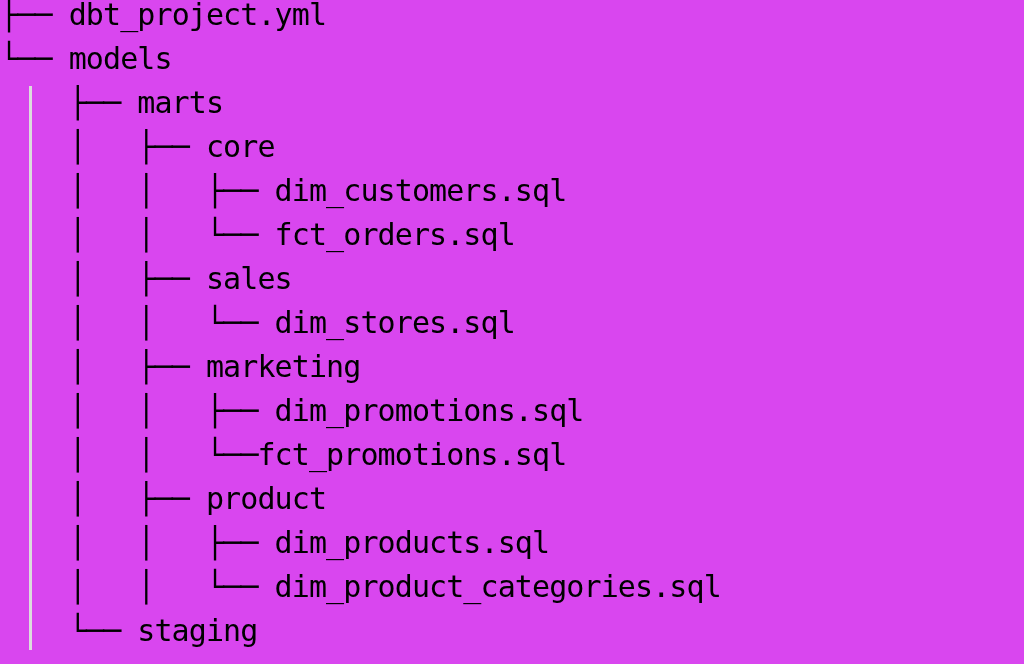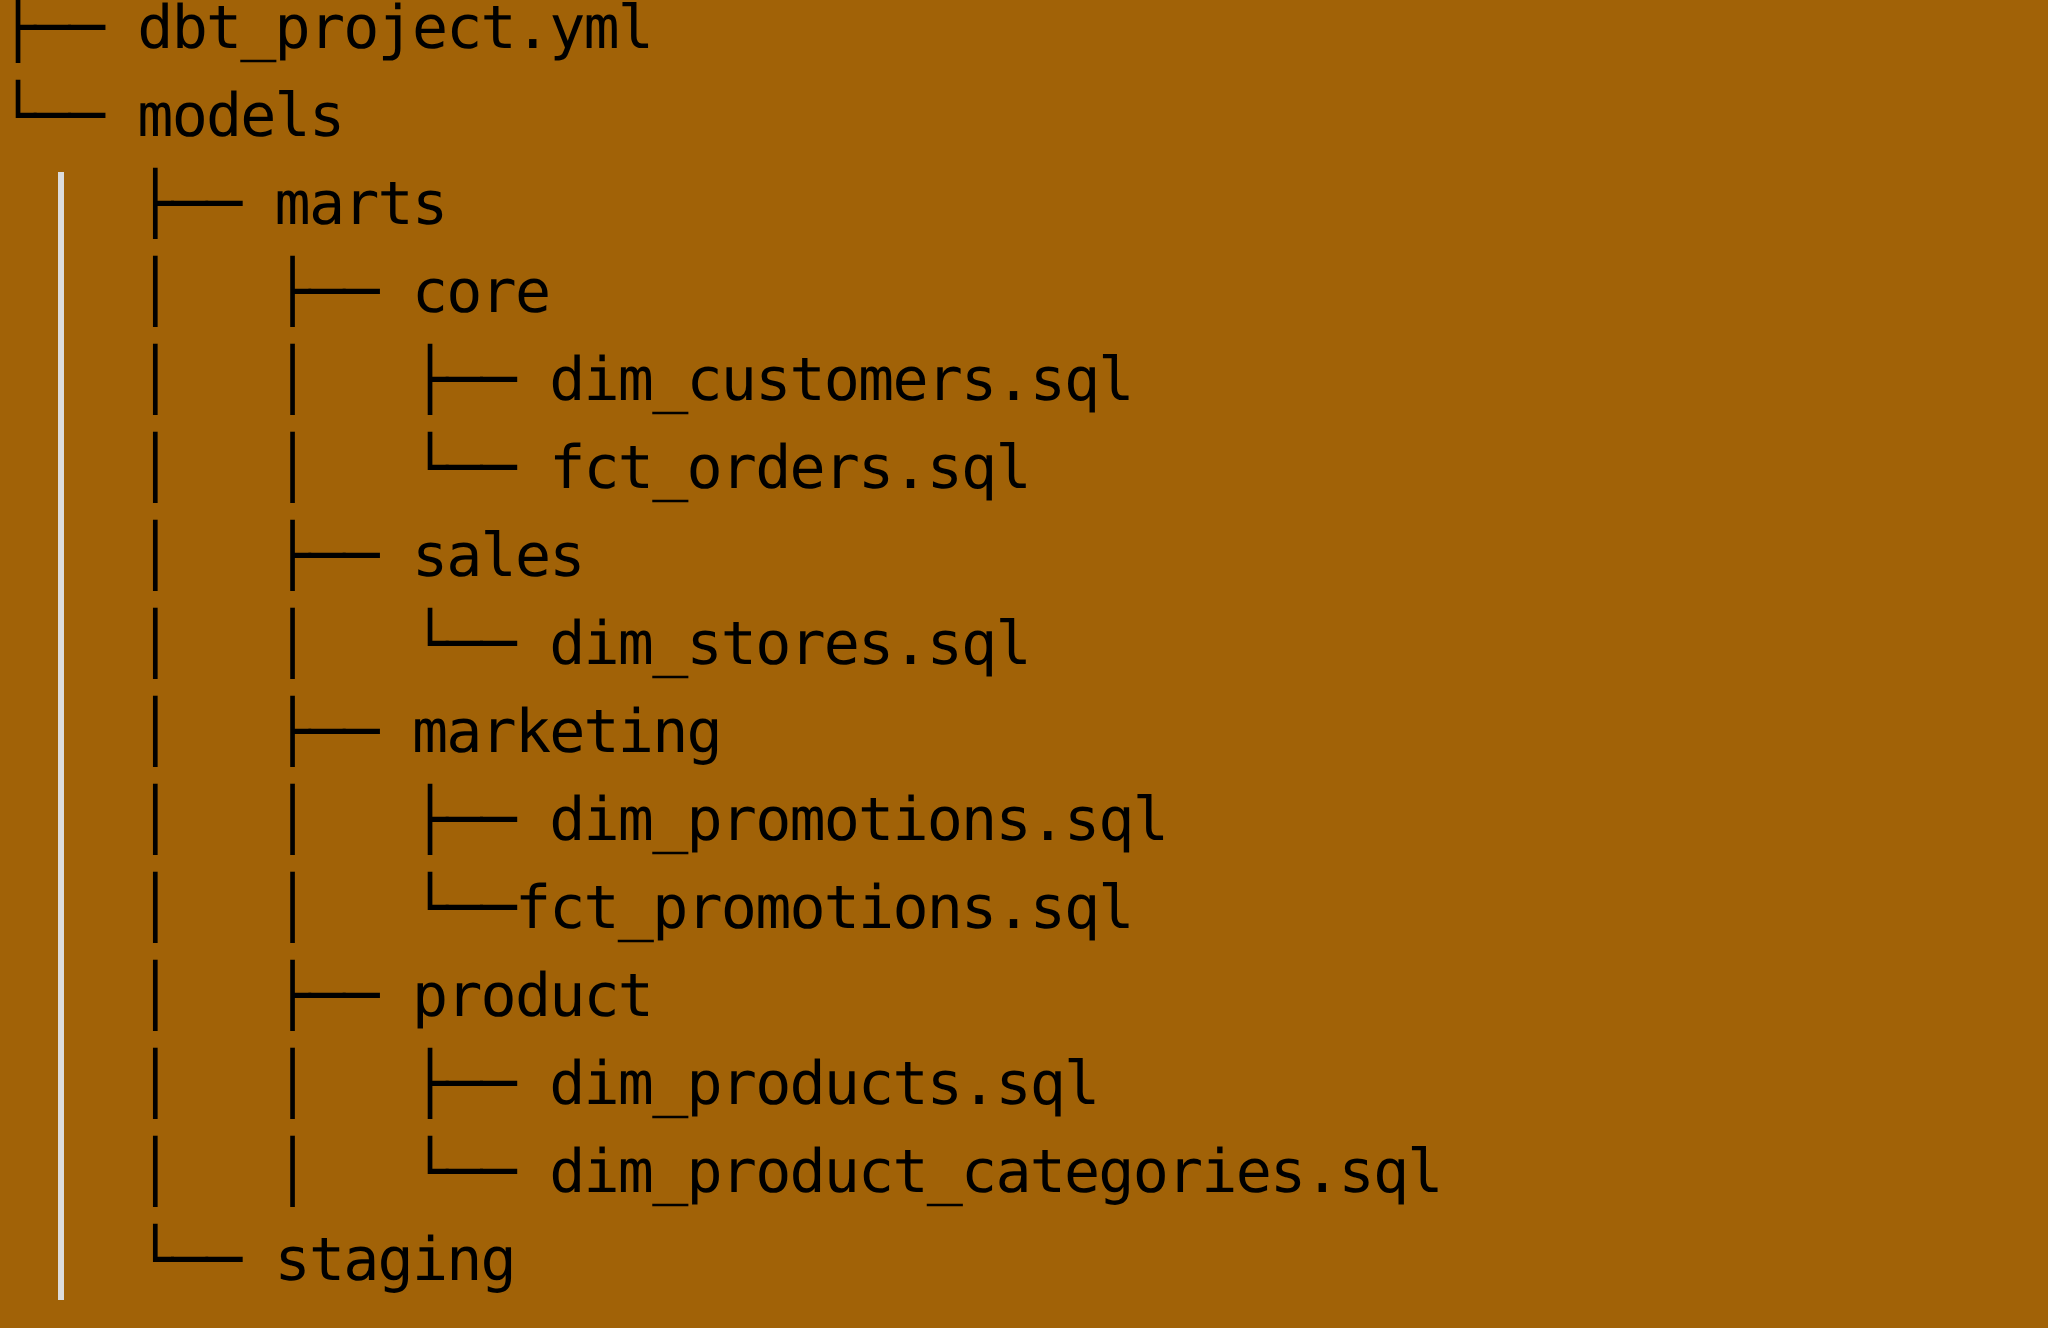--- a/index.html
+++ b/index.html
@@ -57,19 +57,19 @@
   }
 
   .tree-prefix,
   .tree-label {
     white-space: pre;
   }
 </style>
 </head>
 <body>
 
-<div id="tree-viewport" style="background: #a16207;">
+<div id="tree-viewport" style="background: #d946ef;">
 
   <div id="indent-guide" style="background: rgb(220, 220, 220);"></div>
 
   <pre id="tree-listing" style="color: rgb(0, 0, 0);"><span class="tree-line"><span class="tree-prefix">├── </span><span class="tree-label">dbt_project.yml</span></span><span class="tree-line"><span class="tree-prefix">└── </span><span class="tree-label">models</span></span><span class="tree-line"><span class="tree-prefix">    ├── </span><span class="tree-label">marts</span></span><span class="tree-line"><span class="tree-prefix">    │   ├── </span><span class="tree-label">core</span></span><span class="tree-line"><span class="tree-prefix">    │   │   ├── </span><span class="tree-label">dim_customers.sql</span></span><span class="tree-line"><span class="tree-prefix">    │   │   └── </span><span class="tree-label">fct_orders.sql</span></span><span class="tree-line"><span class="tree-prefix">    │   ├── </span><span class="tree-label">sales</span></span><span class="tree-line"><span class="tree-prefix">    │   │   └── </span><span class="tree-label">dim_stores.sql</span></span><span class="tree-line"><span class="tree-prefix">    │   ├── </span><span class="tree-label">marketing</span></span><span class="tree-line"><span class="tree-prefix">    │   │   ├── </span><span class="tree-label">dim_promotions.sql</span></span><span class="tree-line"><span class="tree-prefix">    │   │   └──</span><span class="tree-label">fct_promotions.sql</span></span><span class="tree-line"><span class="tree-prefix">    │   ├── </span><span class="tree-label">product</span></span><span class="tree-line"><span class="tree-prefix">    │   │   ├── </span><span class="tree-label">dim_products.sql</span></span><span class="tree-line"><span class="tree-prefix">    │   │   └── </span><span class="tree-label">dim_product_categories.sql</span></span><span class="tree-line"><span class="tree-prefix">    └── </span><span class="tree-label">staging</span></span></pre>
 
 </div>
 
 </body></html>

